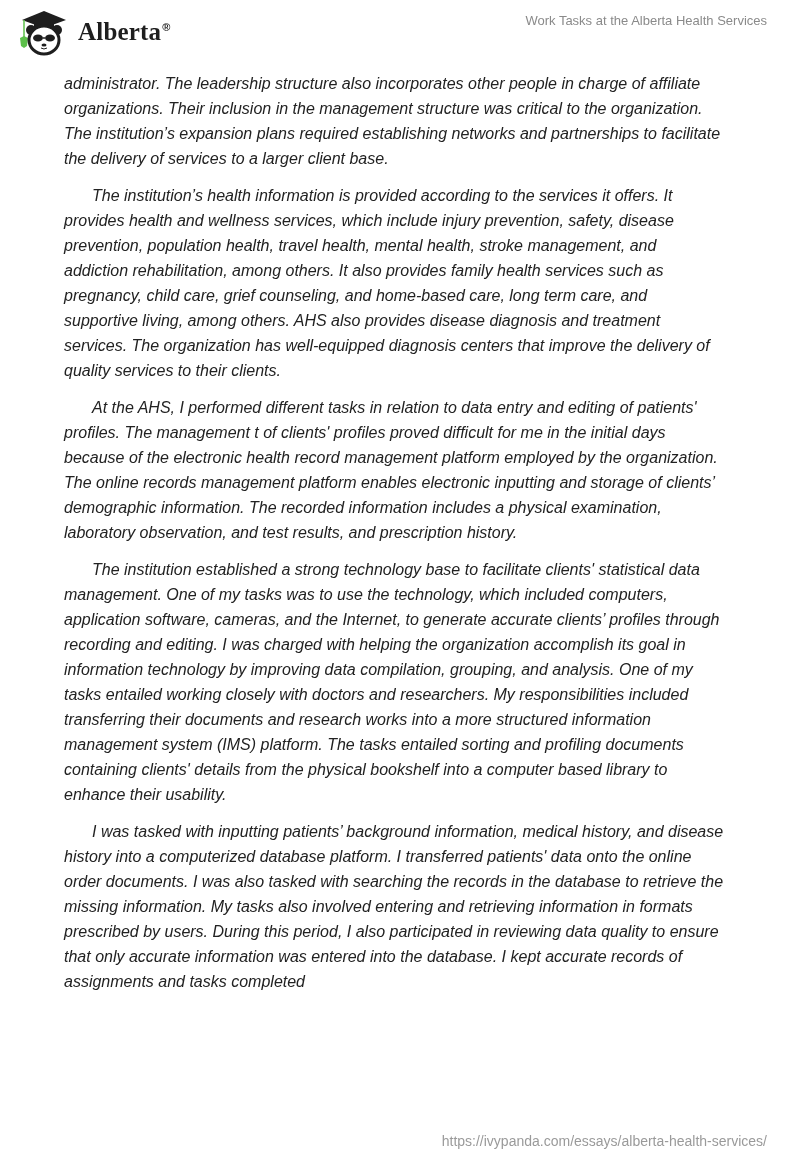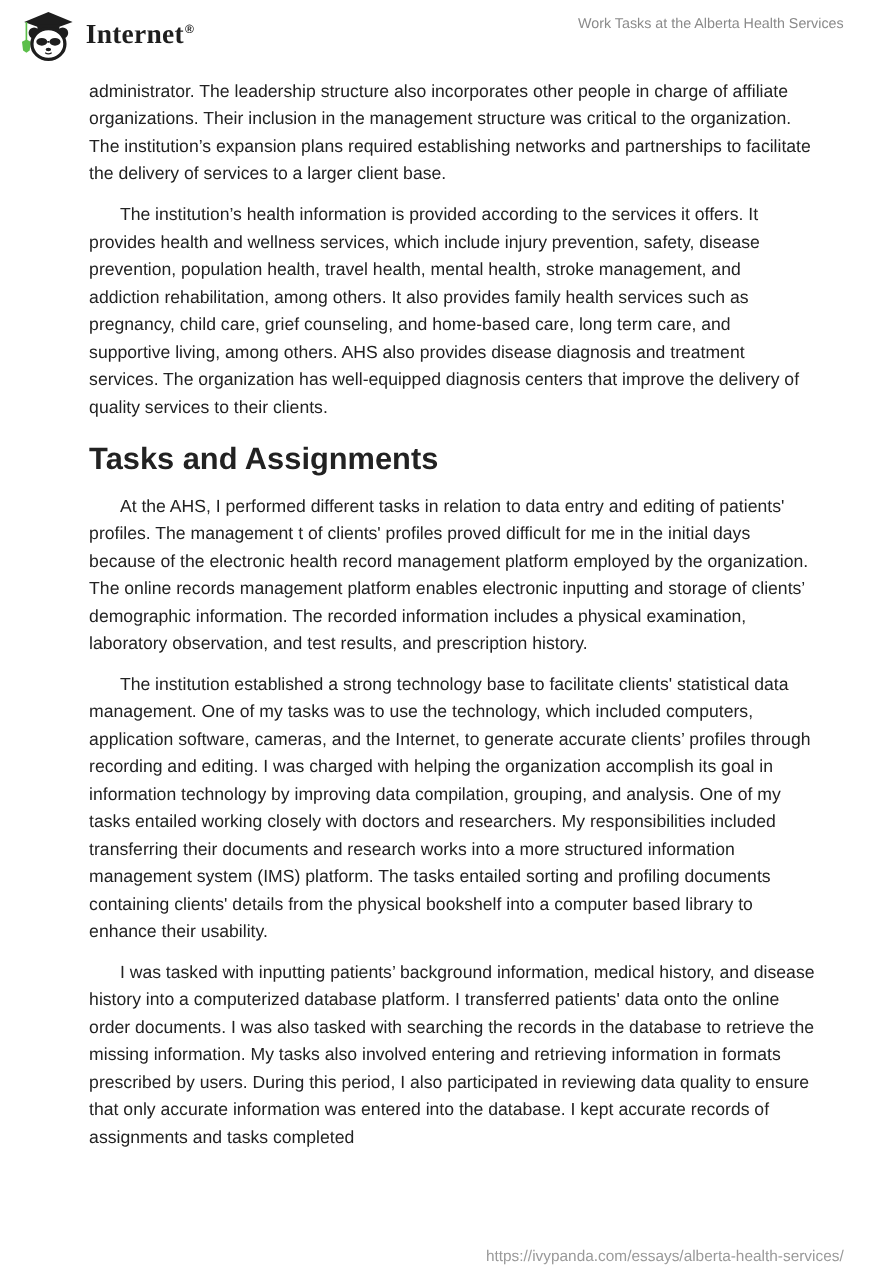--- a/index.html
+++ b/index.html
@@ -3,21 +3,21 @@
 <meta charset="utf-8">
 <style>
   html, body { margin: 0; padding: 0; background: #ffffff; }
   body { width: 800px; height: 1160px; position: relative; overflow: hidden; font-family: "Liberation Sans", sans-serif; color: #222222; }
   .header { position: absolute; left: 0; top: 0; width: 800px; height: 66px; }
   .logo { position: absolute; left: 14px; top: 8px; display: flex; align-items: center; }
   .logo-mark { width: 58px; height: 48px; }
   .logo-text { font-family: "Liberation Serif", serif; font-weight: bold; font-size: 25px; color: #1e1e1e; margin-left: 6px; letter-spacing: 0.2px; }
   .logo-reg { font-size: 11px; vertical-align: super; margin-left: 1px; font-family: "Liberation Sans", sans-serif; font-weight: bold; }
   .doc-title { position: absolute; right: 33px; top: 13px; font-size: 13px; color: #8a8a8a; }
-  .content { position: absolute; left: 81px; top: 71px; width: 660px; }
+  .content { position: absolute; left: 64px; top: 71px; width: 660px; font-style: italic; }
   p { margin: 0 0 12px 0; font-size: 16px; line-height: 25px; color: #222222; }
   p.indent { text-indent: 28px; }
   h2 { margin: 17px 0 14px 0; font-size: 28px; line-height: 34px; font-weight: bold; color: #222222; }
   .footer-url { position: absolute; right: 33px; top: 1133px; font-size: 14px; color: #9a9a9a; }
 </style>
 </head>
 <body>
 
 <div class="header">
   <div class="logo">
@@ -34,27 +34,26 @@
 
       <ellipse cx="30" cy="32" rx="15" ry="14" fill="#ffffff" stroke="#1e1e1e" stroke-width="3"></ellipse>
 
       <ellipse cx="24" cy="30" rx="5" ry="3.5" fill="#1e1e1e"></ellipse>
       <ellipse cx="36" cy="30" rx="5" ry="3.5" fill="#1e1e1e"></ellipse>
       <line x1="29" y1="30" x2="31" y2="30" stroke="#1e1e1e" stroke-width="1.5"></line>
 
       <ellipse cx="30" cy="37" rx="2.5" ry="1.6" fill="#1e1e1e"></ellipse>
       <path d="M27 40 Q30 42 33 40" stroke="#1e1e1e" stroke-width="1" fill="none"></path>
     </svg>
-    <span class="logo-text"><span>Internet</span><span class="logo-reg">®</span></span>
+    <span class="logo-text"><span>Alberta</span><span class="logo-reg">®</span></span>
   </div>
   <div class="doc-title">Work Tasks at the Alberta Health Services</div>
 </div>
 
 <div class="content">
   <p>administrator. The leadership structure also incorporates other people in charge of affiliate organizations. Their inclusion in the management structure was critical to the organization. The institution’s expansion plans required establishing networks and partnerships to facilitate the delivery of services to a larger client base.</p>
   <p class="indent">The institution’s health information is provided according to the services it offers. It provides health and wellness services, which include injury prevention, safety, disease prevention, population health, travel health, mental health, stroke management, and addiction rehabilitation, among others. It also provides family health services such as pregnancy, child care, grief counseling, and home-based care, long term care, and supportive living, among others. AHS also provides disease diagnosis and treatment services. The organization has well-equipped diagnosis centers that improve the delivery of quality services to their clients.</p>
-  <h2>Tasks and Assignments</h2>
   <p class="indent">At the AHS, I performed different tasks in relation to data entry and editing of patients' profiles. The management t of clients' profiles proved difficult for me in the initial days because of the electronic health record management platform employed by the organization. The online records management platform enables electronic inputting and storage of clients’ demographic information. The recorded information includes a physical examination, laboratory observation, and test results, and prescription history.</p>
   <p class="indent">The institution established a strong technology base to facilitate clients' statistical data management. One of my tasks was to use the technology, which included computers, application software, cameras, and the Internet, to generate accurate clients’ profiles through recording and editing. I was charged with helping the organization accomplish its goal in information technology by improving data compilation, grouping, and analysis. One of my tasks entailed working closely with doctors and researchers. My responsibilities included transferring their documents and research works into a more structured information management system (IMS) platform. The tasks entailed sorting and profiling documents containing clients' details from the physical bookshelf into a computer based library to enhance their usability.</p>
   <p class="indent">I was tasked with inputting patients’ background information, medical history, and disease history into a computerized database platform. I transferred patients' data onto the online order documents. I was also tasked with searching the records in the database to retrieve the missing information. My tasks also involved entering and retrieving information in formats prescribed by users. During this period, I also participated in reviewing data quality to ensure that only accurate information was entered into the database. I kept accurate records of assignments and tasks completed</p>
 </div>
 
 <div class="footer-url">https://ivypanda.com/essays/alberta-health-services/</div>
 
 </body></html>

